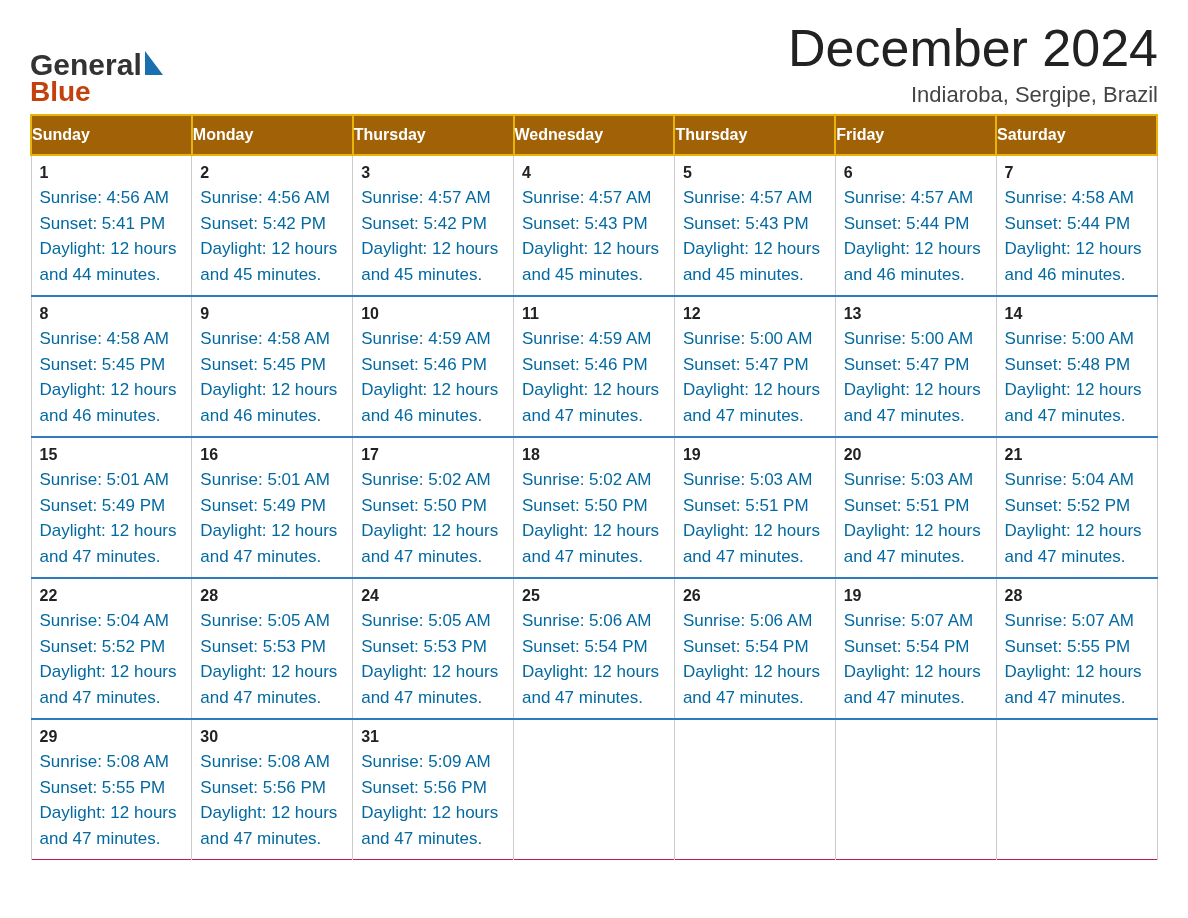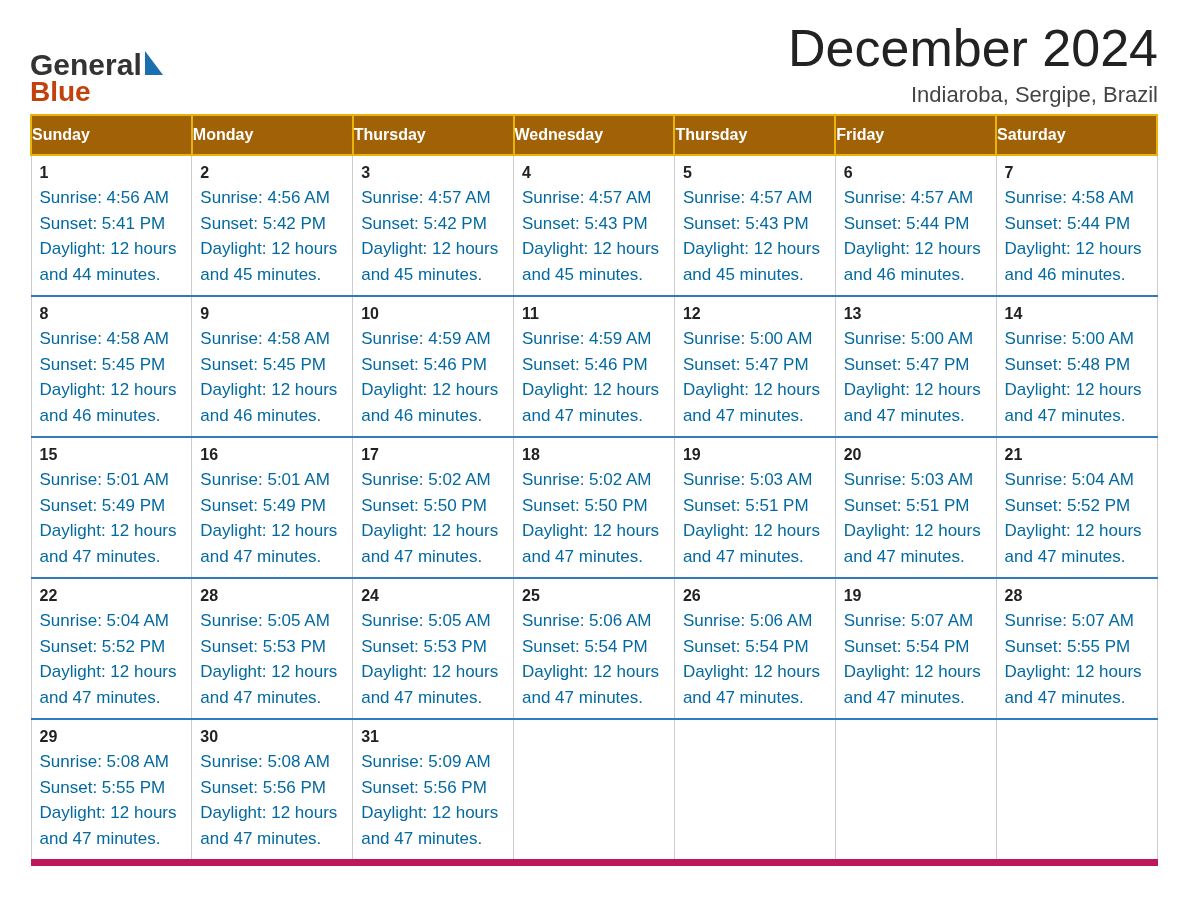--- a/index.html
+++ b/index.html
@@ -75,21 +75,21 @@
     }
     .day-info {
       font-size: 17px;
       line-height: 1.5;
       color: #0369a1;
     }
     .empty-cell {
       background: #fff;
     }
     tbody tr:last-child {
-      border-bottom: 7px solid #be185d;
+      border-bottom: 1px solid #be185d;
     }
     .logo-wrapper {
       display: flex;
       flex-direction: row;
       align-items: center;
     }
     .logo-text-block {
       display: flex;
       flex-direction: column;
     }

